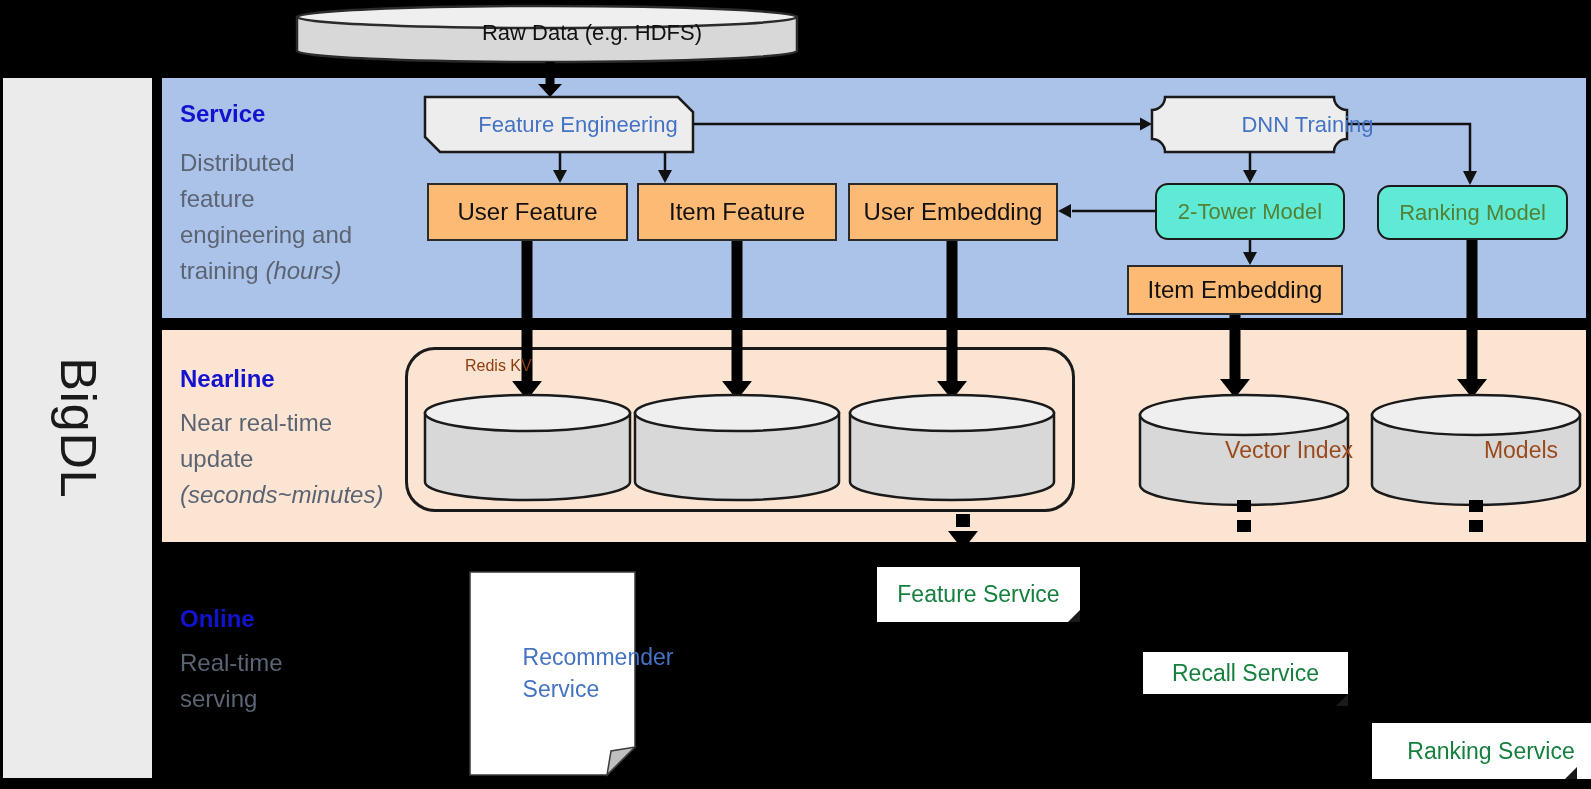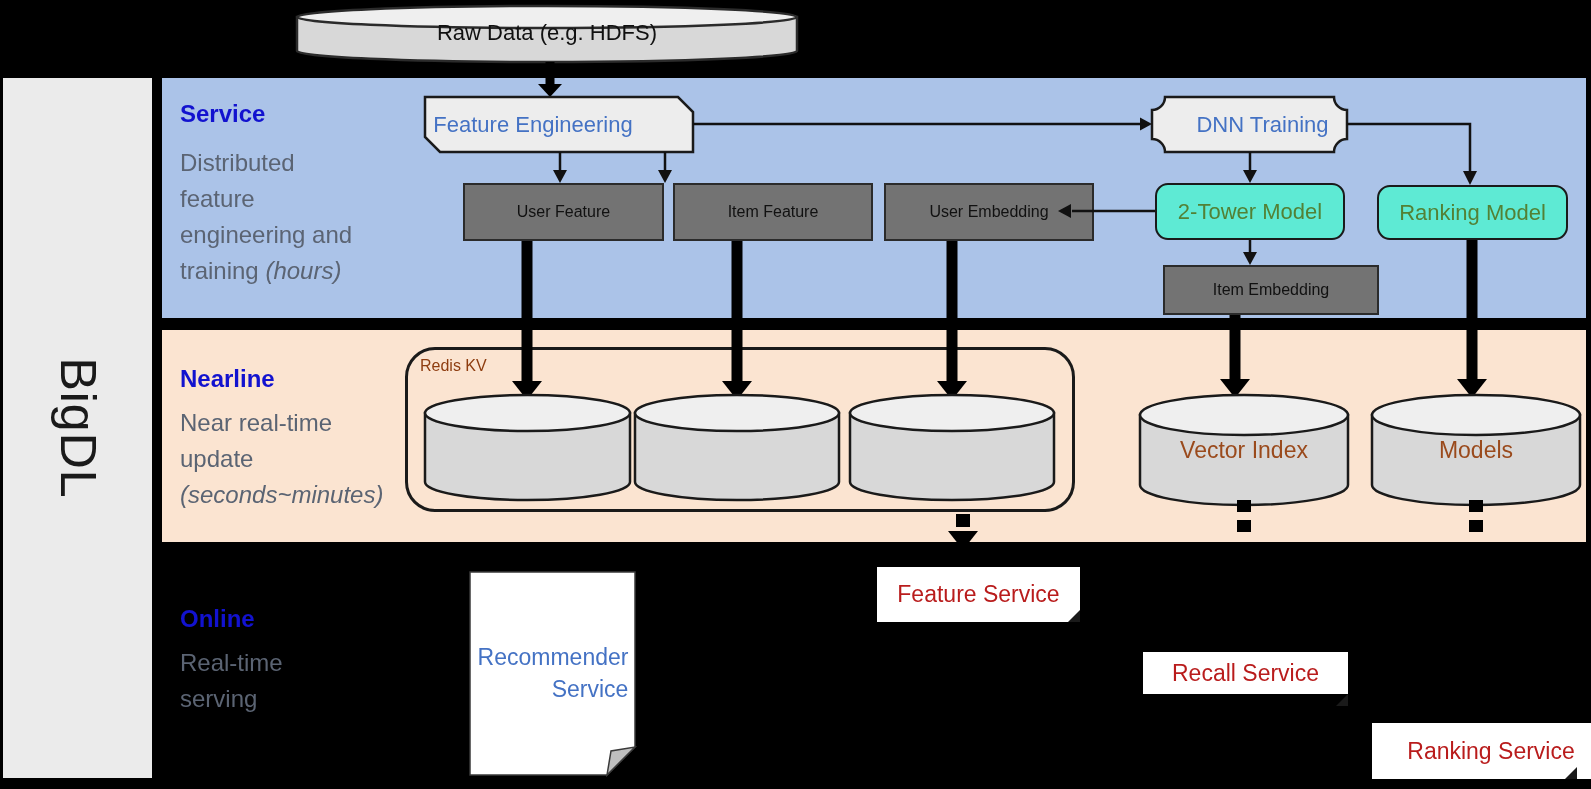--- a/index.html
+++ b/index.html
@@ -2,37 +2,37 @@
 <html><head>
 <meta charset="utf-8">
 <style>
   html,body{margin:0;padding:0;background:#000;}
   .canvas{position:relative;width:1591px;height:789px;background:#000;overflow:hidden;
           font-family:"Liberation Sans", sans-serif;}
   
   .band{position:absolute;z-index:0;}
   .node{position:absolute;z-index:1;display:flex;align-items:center;justify-content:center;box-sizing:border-box;}
   #overlay{position:absolute;left:0;top:0;z-index:2;pointer-events:none;}
-  .lbl{position:absolute;z-index:3;display:flex;align-items:center;justify-content:center;text-align:right;pointer-events:none;}
+  .lbl{position:absolute;z-index:3;display:flex;align-items:center;justify-content:center;text-align:left;pointer-events:none;margin-left:45px;}
   
   .sidebar{position:absolute;left:3px;top:78px;width:149px;height:700px;background:#EBEBEB;z-index:1;
            display:flex;align-items:center;justify-content:center;}
   .bigdl{display:inline-block;transform:rotate(90deg);font-size:50px;color:#1a1a1a;letter-spacing:1px;}
   
   .offline{left:162px;top:78px;width:1424px;height:240px;background:#ABC3E8;}
   .nearline{left:162px;top:330px;width:1424px;height:212px;background:#FBE4D1;}
   
   .band-title{position:absolute;z-index:3;font-size:24px;font-weight:700;color:#1212CF;}
   .band-desc{position:absolute;z-index:3;font-size:24px;line-height:36px;color:#5B6473;}
   .band-desc > div:empty{display:none;}
   .it{font-style:italic;}
   
-  .graybox{background:#737373;border:2.5px solid #2b2b2b;color:#111;font-size:16px;margin-left:36px;}
+  .graybox{background:#fdba74;border:2.5px solid #2b2b2b;color:#111;font-size:24px;}
   .lightround{background:#5eead4;border:2.5px solid #1a1a1a;border-radius:13px;color:#538135;font-size:22px;}
-  .whitebox{background:#fff;color:#b91c1c;font-size:23px;}
+  .whitebox{background:#fff;color:#15803d;font-size:23px;}
   .rediswrap{border:3px solid #1a1a1a;border-radius:30px;background:transparent;}
   .blueTxt{color:#4472C4;}
   .brownTxt{color:#9A4A1C;}
   .redisTxt{color:#8E3D10;}
 </style>
 </head>
 <body>
 
 <div class="canvas">
 

